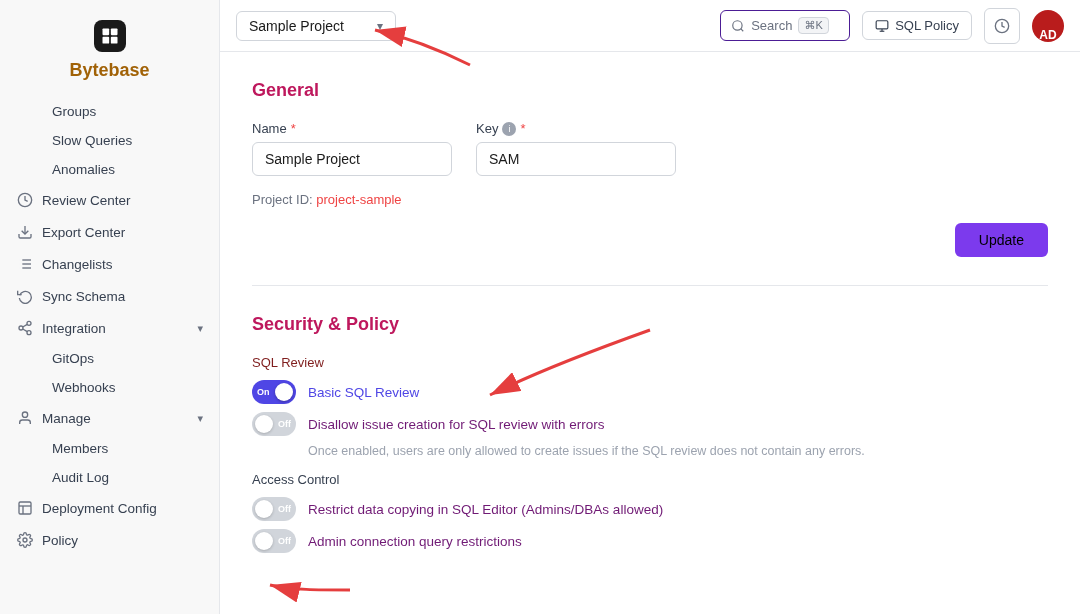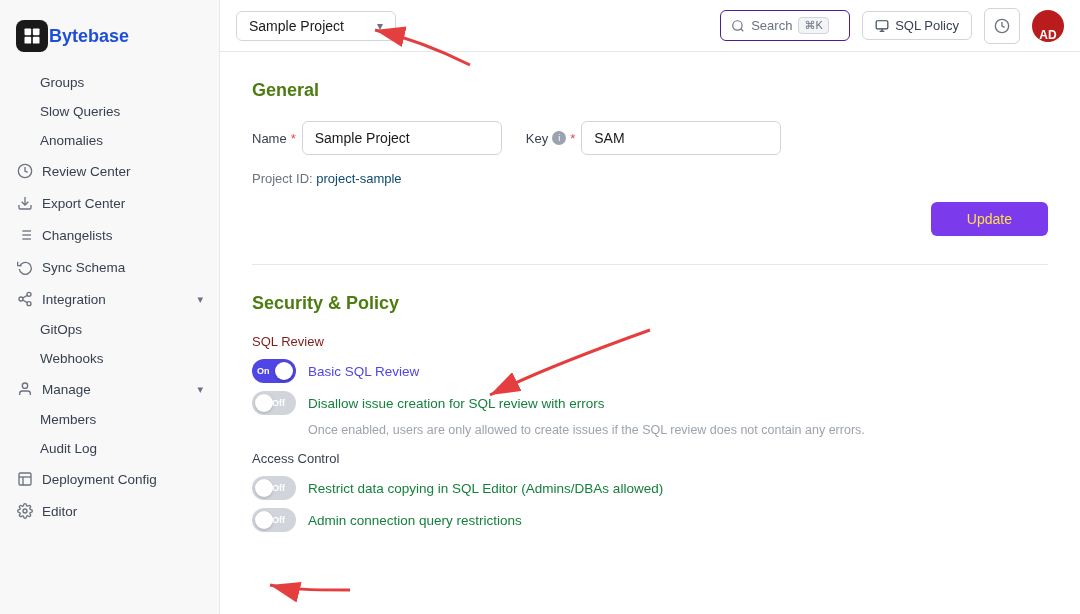--- a/index.html
+++ b/index.html
@@ -1,70 +1,70 @@
 <!DOCTYPE html>
 <html><head>
   <meta charset="utf-8">
   <style>
     * { box-sizing: border-box; margin: 0; padding: 0; }
     body { font-family: -apple-system, BlinkMacSystemFont, 'Segoe UI', sans-serif; font-size: 14px; background: #fff; display: flex; height: 614px; overflow: hidden; }
 
     
     .sidebar { width: 220px; min-width: 220px; background: #f8f8f8; border-right: 1px solid #e5e7eb; display: flex; flex-direction: column; height: 614px; overflow-y: auto; padding: 12px 0; }
-    .sidebar-logo { display: flex; align-items: center; gap: 1px; padding: 8px 16px 16px 16px; font-size: 18px; font-weight: 700; color: #1d4ed8; }
+    .sidebar-logo { display: flex; align-items: center; gap: 8px; padding: 8px 16px 16px 16px; font-size: 18px; font-weight: 700; color: #a16207; flex-direction: column; }
     .logo-icon { width: 32px; height: 32px; background: #1a1a1a; border-radius: 8px; display: flex; align-items: center; justify-content: center; }
     .logo-icon svg { width: 20px; height: 20px; fill: #fff; }
 
     .sidebar-item { display: flex; align-items: center; gap: 8px; padding: 7px 16px; cursor: pointer; color: #374151; font-size: 13.5px; border-radius: 0; }
-    .sidebar-item-indent { padding-left: 40px; align-items: center; }
+    .sidebar-item-indent { padding-left: 52px; align-items: center; }
     .sidebar-group-header { display: flex; align-items: center; gap: 8px; padding: 7px 16px; cursor: pointer; color: #374151; font-size: 13.5px; font-weight: 500; }
     .chevron { margin-left: auto; font-size: 11px; color: #6b7280; }
     .sidebar-icon { width: 18px; height: 18px; display: flex; align-items: center; justify-content: center; color: #6b7280; flex-shrink: 0; }
 
     
     .topbar { height: 52px; border-bottom: 1px solid #e5e7eb; display: flex; align-items: center; padding: 0 16px; gap: 12px; background: #fff; }
     .project-selector { display: flex; align-items: center; gap: 6px; border: 1px solid #d1d5db; border-radius: 6px; padding: 6px 12px; cursor: pointer; font-size: 14px; color: #1a1a1a; min-width: 160px; }
     .project-selector .caret { margin-left: auto; color: #6b7280; font-size: 12px; }
     .topbar-spacer { flex: 1; }
     .search-box { display: flex; align-items: center; gap: 6px; border: 1px solid #4c1d95; border-radius: 6px; padding: 6px 10px; cursor: pointer; color: #6b7280; font-size: 13px; min-width: 130px; margin-left: 45px; }
     .search-kbd { background: #f3f4f6; border: 1px solid #d1d5db; border-radius: 4px; padding: 1px 5px; font-size: 11px; color: #6b7280; }
     .sql-editor-btn { display: flex; align-items: center; gap: 6px; border: 1px solid #d1d5db; border-radius: 6px; padding: 6px 12px; cursor: pointer; font-size: 13px; color: #374151; }
     .topbar-icon-btn { width: 36px; height: 36px; border: 1px solid #d1d5db; border-radius: 6px; display: flex; align-items: center; justify-content: center; cursor: pointer; color: #6b7280; }
     .avatar { width: 32px; height: 32px; background: #b91c1c; border-radius: 50%; display: flex; align-items: flex-end; justify-content: center; color: #fff; font-size: 12px; font-weight: 600; cursor: pointer; }
 
     
     .content { flex: 1; overflow-y: auto; padding: 28px 32px; background: #fff; }
 
-    .section-title { font-size: 18px; font-weight: 600; color: #4d7c0f; margin-bottom: 20px; }
+    .section-title { font-size: 18px; font-weight: 600; color: #be185d; margin-bottom: 20px; }
     .section-divider { border: none; border-top: 1px solid #e5e7eb; margin: 28px 0; }
 
     .form-row { display: flex; gap: 24px; margin-bottom: 16px; }
-    .form-group { display: flex; flex-direction: row; gap: 6px; }
+    .form-group { display: flex; flex-direction: column; gap: 6px; }
     .form-label { font-size: 13px; font-weight: 500; color: #374151; display: flex; align-items: center; gap: 4px; }
     .required { color: #ef4444; }
     .info-icon { width: 14px; height: 14px; background: #9ca3af; border-radius: 50%; display: inline-flex; align-items: center; justify-content: center; color: #fff; font-size: 9px; cursor: pointer; }
     .form-input { border: 1px solid #d1d5db; border-radius: 6px; padding: 8px 12px; font-size: 14px; color: #1a1a1a; width: 200px; outline: none; }
 
     .project-id { font-size: 13px; color: #6b7280; margin-bottom: 16px; }
-    .project-id strong { color: #0c4a6e; font-weight: 500; }
+    .project-id strong { color: #ef4444; font-weight: 500; }
 
     .update-btn-container { display: flex; justify-content: flex-end; margin-top: 8px; }
-    .update-btn { background: #7c3aed; color: #fde047; border: none; border-radius: 6px; padding: 9px 36px; font-size: 14px; font-weight: 500; cursor: pointer; }
+    .update-btn { background: #7c3aed; color: #000000; border: none; border-radius: 6px; padding: 9px 24px; font-size: 14px; font-weight: 500; cursor: pointer; }
     .toggle-row { display: flex; align-items: center; gap: 12px; margin-bottom: 8px; }
-    .toggle-text { font-size: 13.5px; color: #15803d; }
+    .toggle-text { font-size: 13.5px; color: #701a75; }
     .toggle-link { font-size: 13.5px; color: #4f46e5; text-decoration: none; cursor: pointer; }
     .toggle-desc { font-size: 12.5px; color: #9ca3af; margin-left: 56px; margin-bottom: 14px; }
 
     
     .toggle-on-inner { display: flex; align-items: center; width: 44px; height: 24px; background: #4f46e5; border-radius: 12px; cursor: pointer; position: relative; flex-shrink: 0; }
     .toggle-on-text { font-size: 9px; font-weight: 700; color: #fff; position: absolute; left: 5px; top: 50%; transform: translateY(-50%); }
     .toggle-on-thumb { width: 18px; height: 18px; background: #fff; border-radius: 50%; position: absolute; right: 3px; top: 50%; transform: translateY(-50%); box-shadow: 0 1px 3px rgba(0,0,0,0.3); }
 
     .toggle-off-inner { display: flex; align-items: center; width: 44px; height: 24px; background: #d1d5db; border-radius: 12px; cursor: pointer; position: relative; flex-shrink: 0; }
-    .toggle-off-text { font-size: 9px; font-weight: 700; color: #fff; position: absolute; right: 11px; top: 50%; transform: translateY(-50%); }
+    .toggle-off-text { font-size: 9px; font-weight: 700; color: #fff; position: absolute; right: 5px; top: 50%; transform: translateY(-50%); }
     .toggle-off-thumb { width: 18px; height: 18px; background: #fff; border-radius: 50%; position: absolute; left: 3px; top: 50%; transform: translateY(-50%); box-shadow: 0 1px 3px rgba(0,0,0,0.2); }
 
     
     .main-wrapper { position: relative; flex: 1; display: flex; flex-direction: column; overflow: hidden; }
     .arrow-svg { position: absolute; pointer-events: none; z-index: 100; }
   </style>
 </head>
 <body>
 
 <nav class="sidebar">
@@ -185,21 +185,21 @@
     <span>Deployment Config</span>
   </div>
 
   <div class="sidebar-group-header">
     <span class="sidebar-icon">
       <svg width="16" height="16" viewBox="0 0 24 24" fill="none" stroke="currentColor" stroke-width="2">
           <circle cx="12" cy="12" r="3"></circle>
           <path d="M19.4 15a1.65 1.65 0 0 0 .33 1.82l.06.06a2 2 0 0 1-2.83 2.83l-.06-.06a1.65 1.65 0 0 0-1.82-.33 1.65 1.65 0 0 0-1 1.51V21a2 2 0 0 1-4 0v-.09A1.65 1.65 0 0 0 9 19.4a1.65 1.65 0 0 0-1.82.33l-.06.06a2 2 0 0 1-2.83-2.83l.06-.06A1.65 1.65 0 0 0 4.68 15a1.65 1.65 0 0 0-1.51-1H3a2 2 0 0 1 0-4h.09A1.65 1.65 0 0 0 4.6 9a1.65 1.65 0 0 0-.33-1.82l-.06-.06a2 2 0 0 1 2.83-2.83l.06.06A1.65 1.65 0 0 0 9 4.68a1.65 1.65 0 0 0 1-1.51V3a2 2 0 0 1 4 0v.09a1.65 1.65 0 0 0 1 1.51 1.65 1.65 0 0 0 1.82-.33l.06-.06a2 2 0 0 1 2.83 2.83l-.06.06A1.65 1.65 0 0 0 19.4 9a1.65 1.65 0 0 0 1.51 1H21a2 2 0 0 1 0 4h-.09a1.65 1.65 0 0 0-1.51 1z"></path>
         </svg>
     </span>
-    <span>Editor</span>
+    <span>Policy</span>
   </div>
 </nav>
 
 <div class="main-wrapper">
 
   <header class="topbar">
     <div class="project-selector">
       <span>Sample Project</span>
       <span class="caret">▾</span>
     </div>

